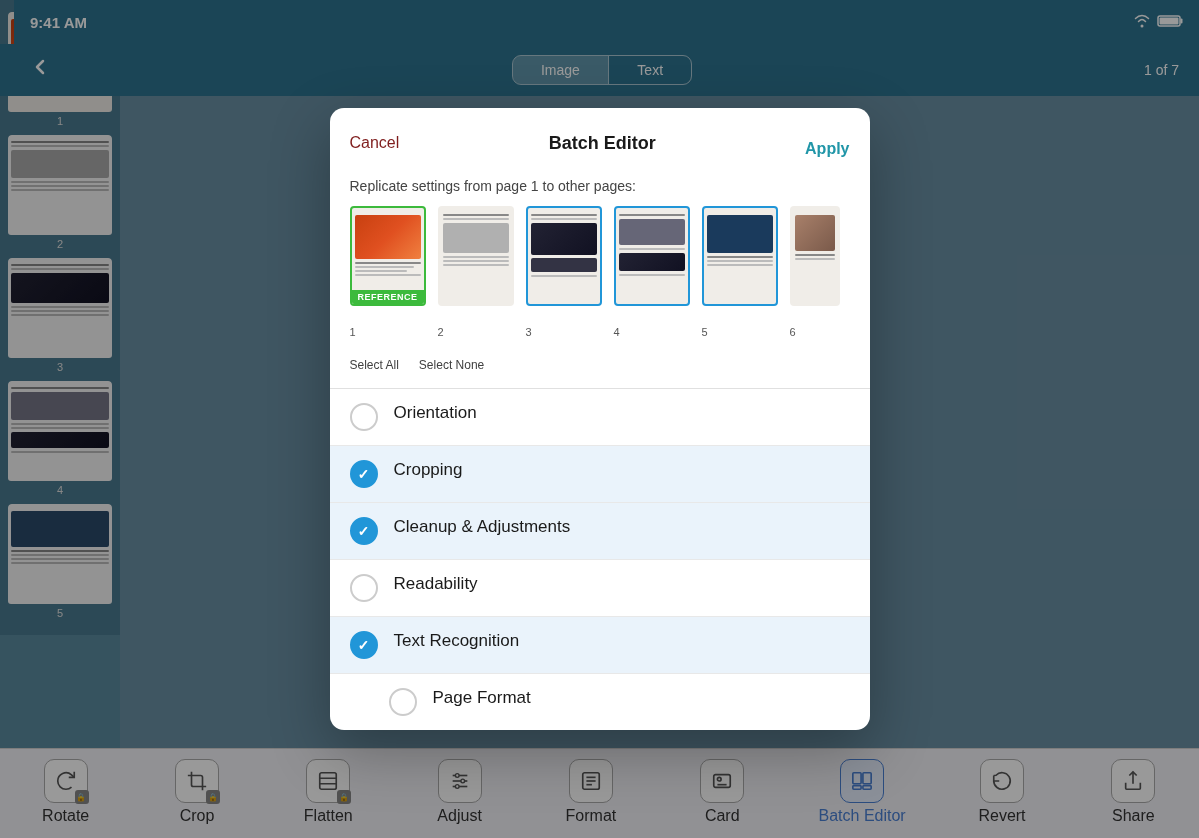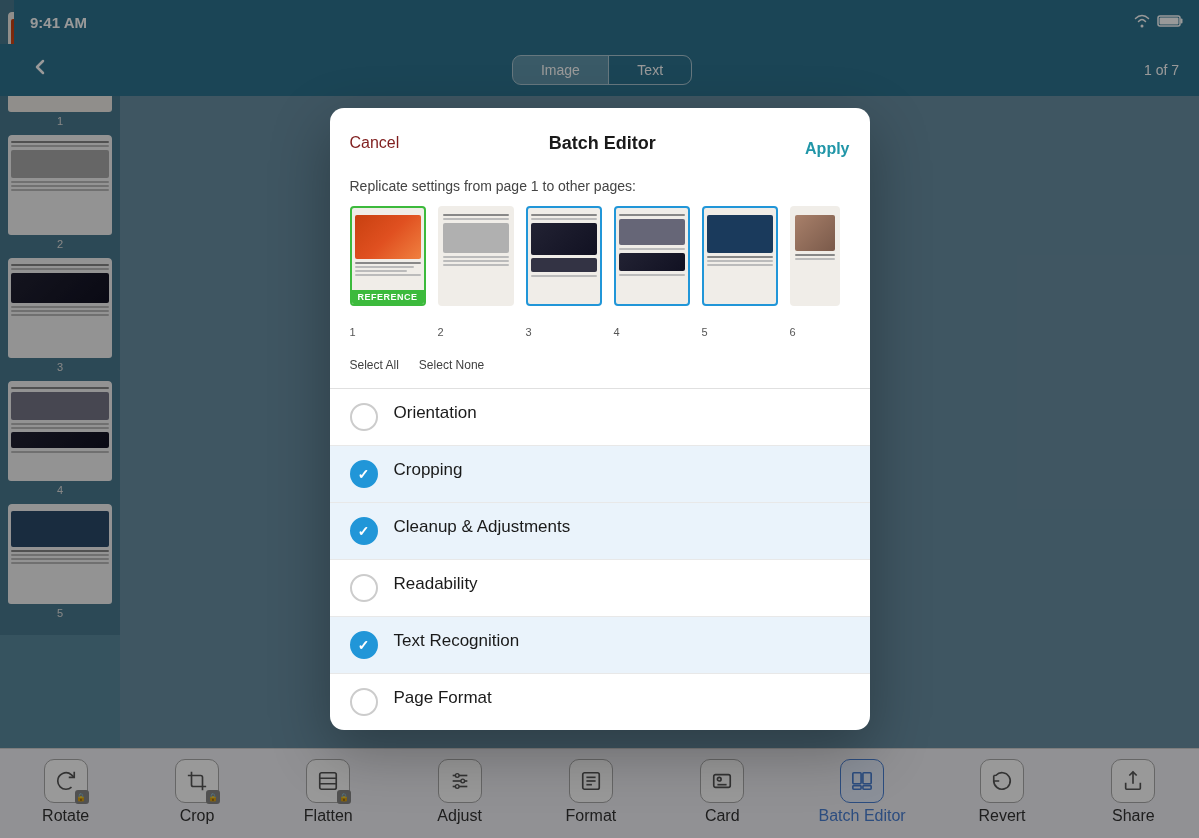--- a/index.html
+++ b/index.html
@@ -311,20 +311,21 @@
     .checkbox-item {
       display: flex;
       align-items: flex-start;
       padding: 14px 20px;
       border-bottom: 1px solid #e8e8e8;
       cursor: pointer;
       gap: 16px;
     }
     .checkbox-item:last-child {
       border-bottom: none;
+      margin-left: 39px;
     }
     .checkbox-item.checked {
       background: #eaf3fb;
     }
     .checkbox-circle {
       width: 28px;
       height: 28px;
       border-radius: 50%;
       border: 2px solid #ccc;
       display: flex;

